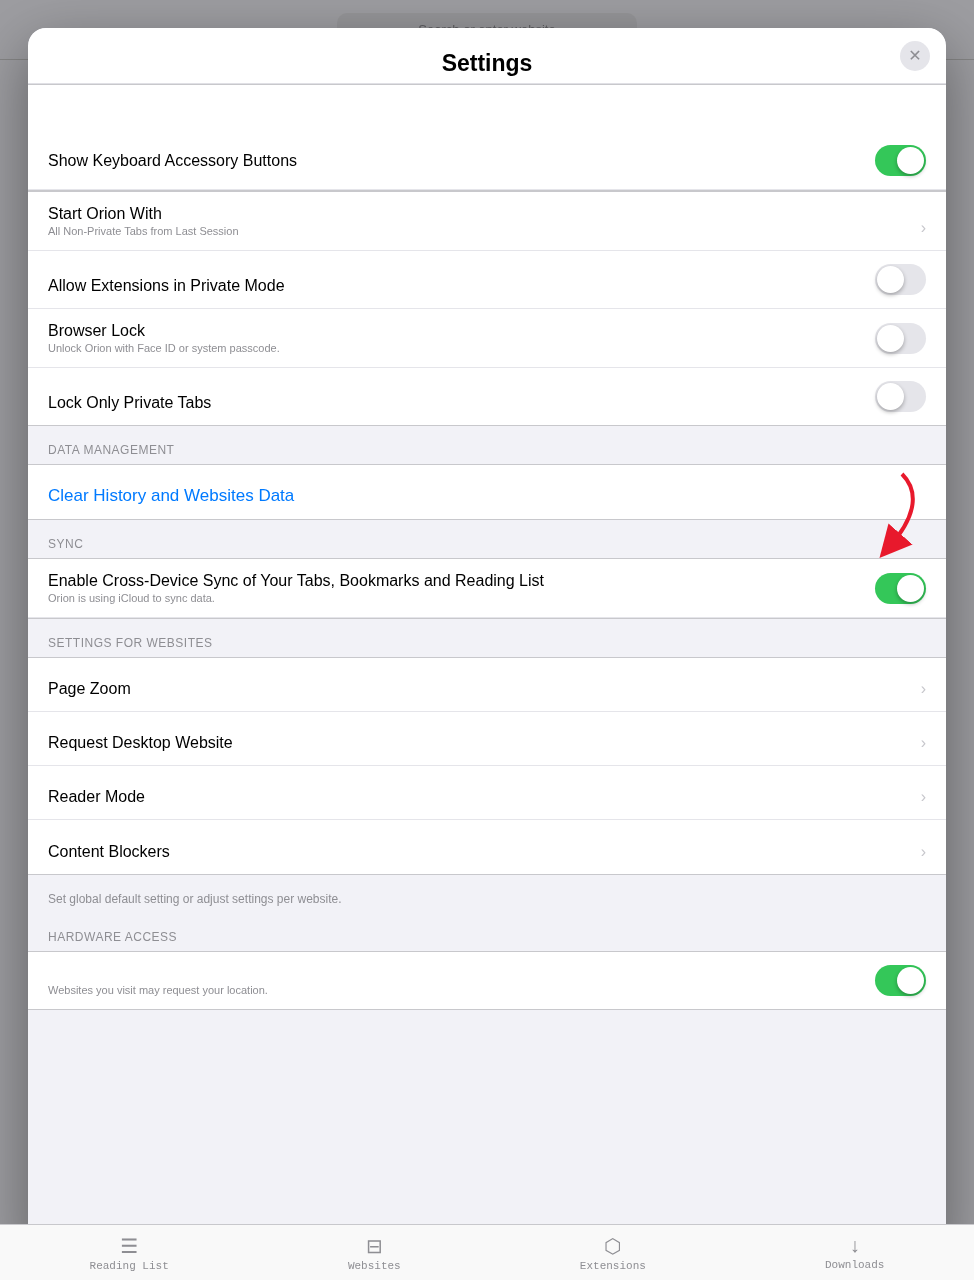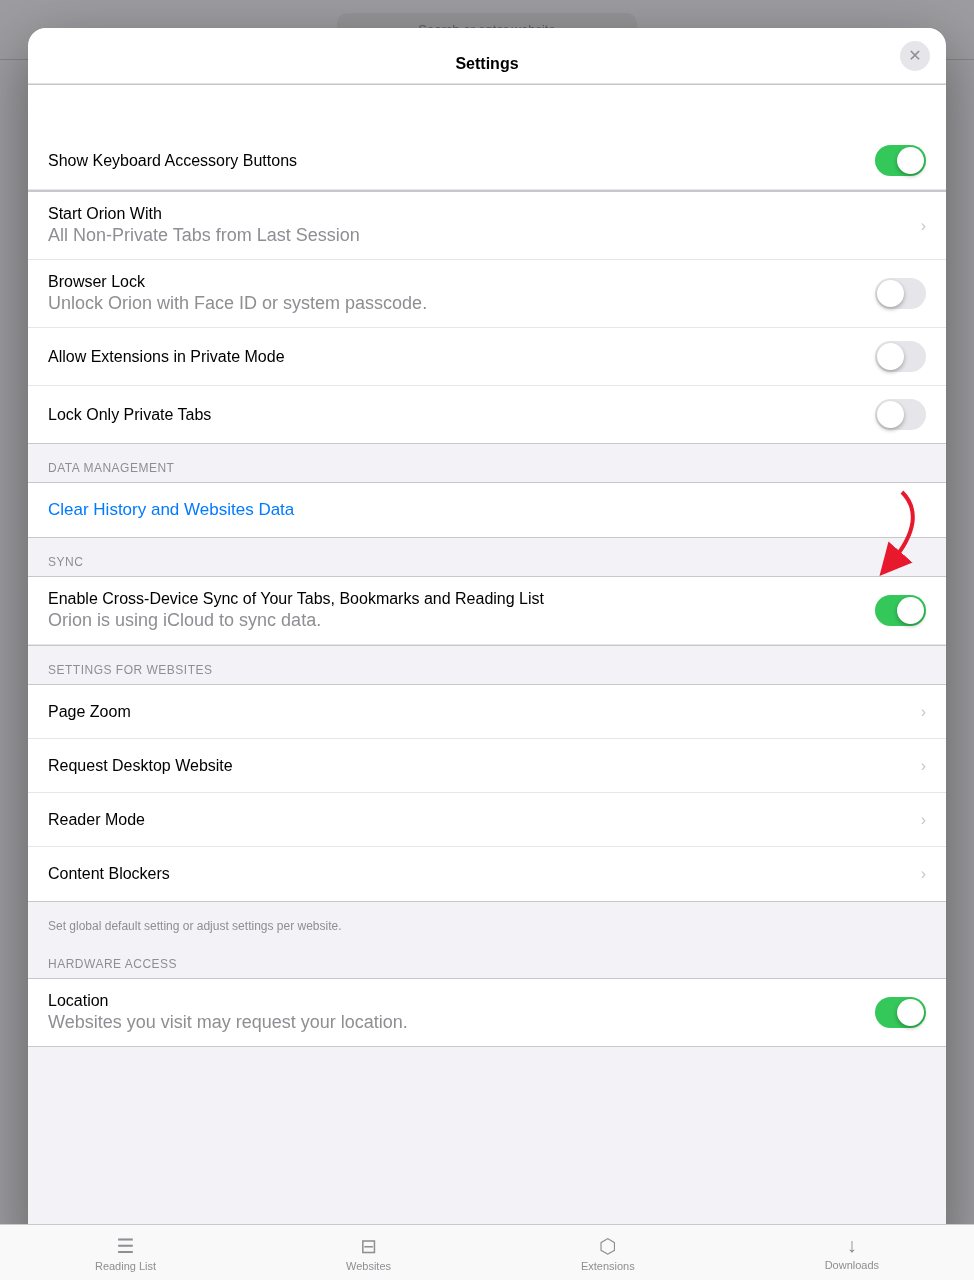--- a/index.html
+++ b/index.html
@@ -71,21 +71,21 @@
       display: flex;
       align-items: center;
       justify-content: center;
       position: relative;
       border-radius: 18px 18px 0 0;
       min-height: 56px;
       border-bottom: 1px solid #e0e0e5;
     }
 
     .modal-title {
-      font-size: 16px;
+      font-size: 23px;
       font-weight: 600;
       color: #000;
       text-align: right;
     }
 
     .close-btn {
       position: absolute;
       right: 16px;
       top: 50%;
       transform: translateY(-50%);
@@ -128,21 +128,21 @@
     }
 
     .section-group {
       background: #ffffff;
       border-top: 0.5px solid #c8c8cc;
       border-bottom: 0.5px solid #c8c8cc;
     }
 
     .setting-row {
       display: flex;
-      align-items: center;
+      align-items: flex-end;
       padding: 13px 20px;
       background: #ffffff;
       border-bottom: 0.5px solid #e5e5ea;
       min-height: 54px;
       position: relative;
     }
 
     .setting-row:last-child {
       border-bottom: none;
     }
@@ -154,21 +154,21 @@
       justify-content: center;
     }
 
     .setting-row-title {
       font-size: 16px;
       color: #000;
       font-weight: 400;
     }
 
     .setting-row-subtitle {
-      font-size: 18px;
+      font-size: 11px;
       color: #8e8e93;
       margin-top: 2px;
     }
 
     .setting-row-control {
       margin-left: 12px;
       display: flex;
       align-items: center;
     }
 
@@ -251,20 +251,21 @@
       display: flex;
       flex-direction: column;
       align-items: center;
       font-size: 11px;
       color: #8e8e93;
       cursor: pointer;
     }
 
     .tab-item-label {
       margin-top: 2px;
+      font-family: Liberation Mono, monospace;
     }
 
     
     .sync-row-wrapper {
       position: relative;
     }
 
     .red-arrow {
       position: absolute;
       right: -10px;
@@ -319,33 +320,33 @@
             <span class="setting-row-title">Start Orion With</span>
             <span class="setting-row-subtitle">All Non-Private Tabs from Last Session</span>
           </div>
           <div class="setting-row-control">
             <span class="chevron">›</span>
           </div>
         </div>
 
         <div class="setting-row">
           <div class="setting-row-content">
-            <span class="setting-row-title">Browser Lock</span>
-            <span class="setting-row-subtitle">Unlock Orion with Face ID or system passcode.</span>
+            <span class="setting-row-title">Allow Extensions in Private Mode</span>
           </div>
           <div class="setting-row-control">
             <div class="toggle off">
               <div class="toggle-knob"></div>
             </div>
           </div>
         </div>
 
         <div class="setting-row">
           <div class="setting-row-content">
-            <span class="setting-row-title">Allow Extensions in Private Mode</span>
+            <span class="setting-row-title">Browser Lock</span>
+            <span class="setting-row-subtitle">Unlock Orion with Face ID or system passcode.</span>
           </div>
           <div class="setting-row-control">
             <div class="toggle off">
               <div class="toggle-knob"></div>
             </div>
           </div>
         </div>
 
         <div class="setting-row">
           <div class="setting-row-content">
@@ -450,21 +451,20 @@
     </div>
 
     <div class="section">
       <div class="section-header">
         <span class="section-header-text">HARDWARE ACCESS</span>
       </div>
       <div class="section-group">
 
         <div class="setting-row">
           <div class="setting-row-content">
-            <span class="setting-row-title">Location</span>
             <span class="setting-row-subtitle">Websites you visit may request your location.</span>
           </div>
           <div class="setting-row-control">
             <div class="toggle on">
               <div class="toggle-knob"></div>
             </div>
           </div>
         </div>
       </div>
     </div>

